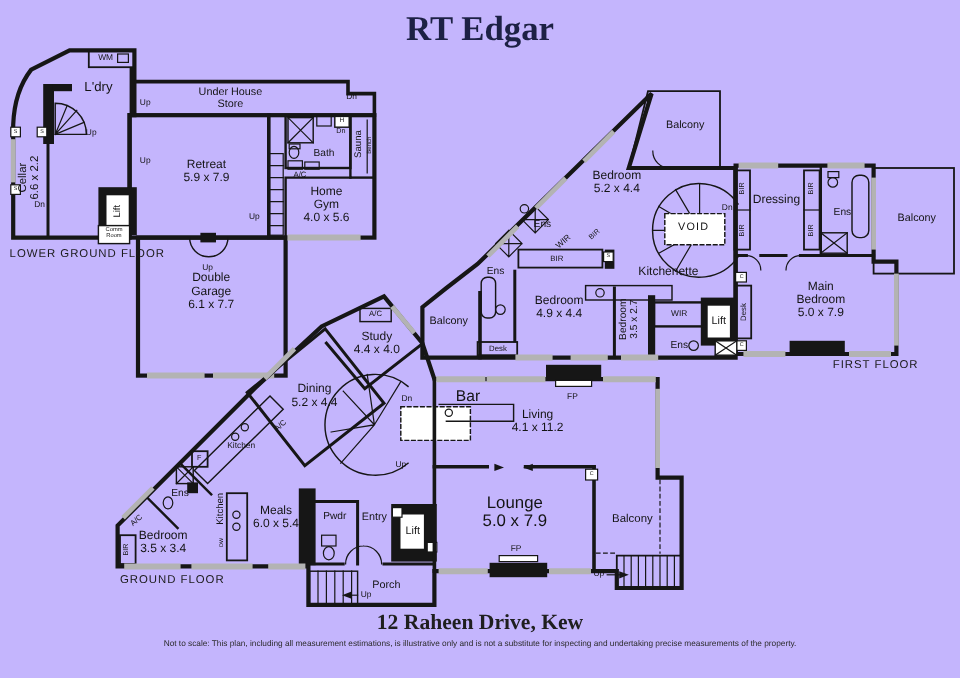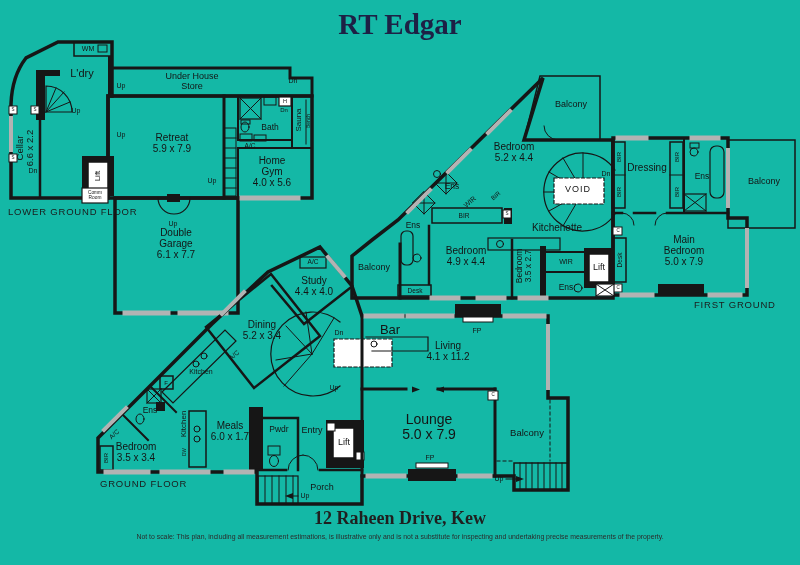--- a/index.html
+++ b/index.html
@@ -1,16 +1,16 @@
 <!DOCTYPE html>
 <html><head>
 <meta charset="utf-8">
 <style>
   html,body{margin:0;padding:0;background:#fff;}
-  #page{position:relative;width:800px;height:565px;background:#14b8a6;overflow:hidden;
+  #page{position:relative;width:800px;height:565px;background:#c4b5fd;overflow:hidden;
         font-family:"Liberation Sans",sans-serif;color:#141414;}
   #walls{position:absolute;left:0;top:0;}
   .L{position:absolute;transform:translate(-50%,-50%);text-align:center;
      white-space:pre-line;line-height:1.1;color:#141414;}
   .rv{transform:translate(-50%,-50%) rotate(-90deg);}
   .rd{transform:translate(-50%,-50%) rotate(-41deg);}
   .cap{position:absolute;font-size:9.5px;letter-spacing:.8px;color:#1b1b1b;}
   .title{position:absolute;left:0;right:0;top:8px;text-align:center;
          font-family:"Liberation Serif",serif;font-weight:700;font-size:29px;}
   .addr{position:absolute;left:0;right:0;top:508px;text-align:center;
@@ -199,21 +199,21 @@
     </g>
   </g>
 </svg>
 
 <div class="title" style="color:#1d2145;">RT Edgar</div>
 <div class="addr">12 Raheen Drive, Kew</div>
 <div class="disc">Not to scale: This plan, including all measurement estimations, is illustrative only and is not a substitute for inspecting and undertaking precise measurements of the property.</div>
 
 <div class="cap" style="left:8px;top:206px">LOWER GROUND FLOOR</div>
 <div class="cap" style="left:100px;top:478px">GROUND FLOOR</div>
-<div class="cap" style="left:694px;top:299px">FIRST GROUND</div>
+<div class="cap" style="left:694px;top:299px">FIRST FLOOR</div>
 
 <span class="L" style="left:88px;top:49px;font-size:7px">WM</span>
 <span class="L" style="left:82px;top:73px;font-size:11px">L'dry</span>
 <span class="L" style="left:192px;top:82px;font-size:9px">Under House
 Store</span>
 <span class="L rv" style="left:25px;top:148px;font-size:9.5px">Cellar
 6.6 x 2.2</span>
 <span class="L" style="left:76px;top:111px;font-size:7px">Up</span>
 <span class="L" style="left:33px;top:171px;font-size:7px">Dn</span>
 <span class="L rv" style="left:98px;top:176px;font-size:8px">Lift</span>
@@ -274,29 +274,29 @@
 Bedroom
 5.0 x 7.9</span>
 <span class="L" style="left:618px;top:231px;font-size:4.5px">C</span>
 <span class="L" style="left:618px;top:288px;font-size:4.5px">C</span>
 <span class="L" style="left:507px;top:214px;font-size:4.5px">S</span>
 
 <span class="L" style="left:313px;top:262px;font-size:6.5px">A/C</span>
 <span class="L" style="left:314px;top:286px;font-size:10px">Study
 4.4 x 4.0</span>
 <span class="L" style="left:262px;top:330px;font-size:10px">Dining
-5.2 x 3.4</span>
+5.2 x 4.4</span>
 <span class="L rd" style="left:234px;top:355px;font-size:6.5px">A/C</span>
 <span class="L" style="left:201px;top:372px;font-size:7px">Kitchen</span>
 <span class="L" style="left:166px;top:383px;font-size:6px">F</span>
 <span class="L" style="left:150px;top:411px;font-size:8.5px">Ens</span>
 <span class="L rv" style="left:184px;top:424px;font-size:8px">Kitchen</span>
 <span class="L rv" style="left:185px;top:452px;font-size:4.5px">DW</span>
 <span class="L" style="left:230px;top:431px;font-size:10px">Meals
-6.0 x 1.7</span>
+6.0 x 5.4</span>
 <span class="L" style="left:136px;top:452px;font-size:10px">Bedroom
 3.5 x 3.4</span>
 <span class="L rv" style="left:106px;top:458px;font-size:6px">BIR</span>
 <span class="L rd" style="left:114px;top:434px;font-size:6.5px">A/C</span>
 <span class="L" style="left:279px;top:430px;font-size:8.5px">Pwdr</span>
 <span class="L" style="left:312px;top:431px;font-size:9px">Entry</span>
 <span class="L" style="left:344px;top:443px;font-size:9px">Lift</span>
 <span class="L" style="left:322px;top:488px;font-size:9px">Porch</span>
 <span class="L" style="left:305px;top:496px;font-size:7px">Up</span>
 <span class="L" style="left:339px;top:333px;font-size:7px">Dn</span>

